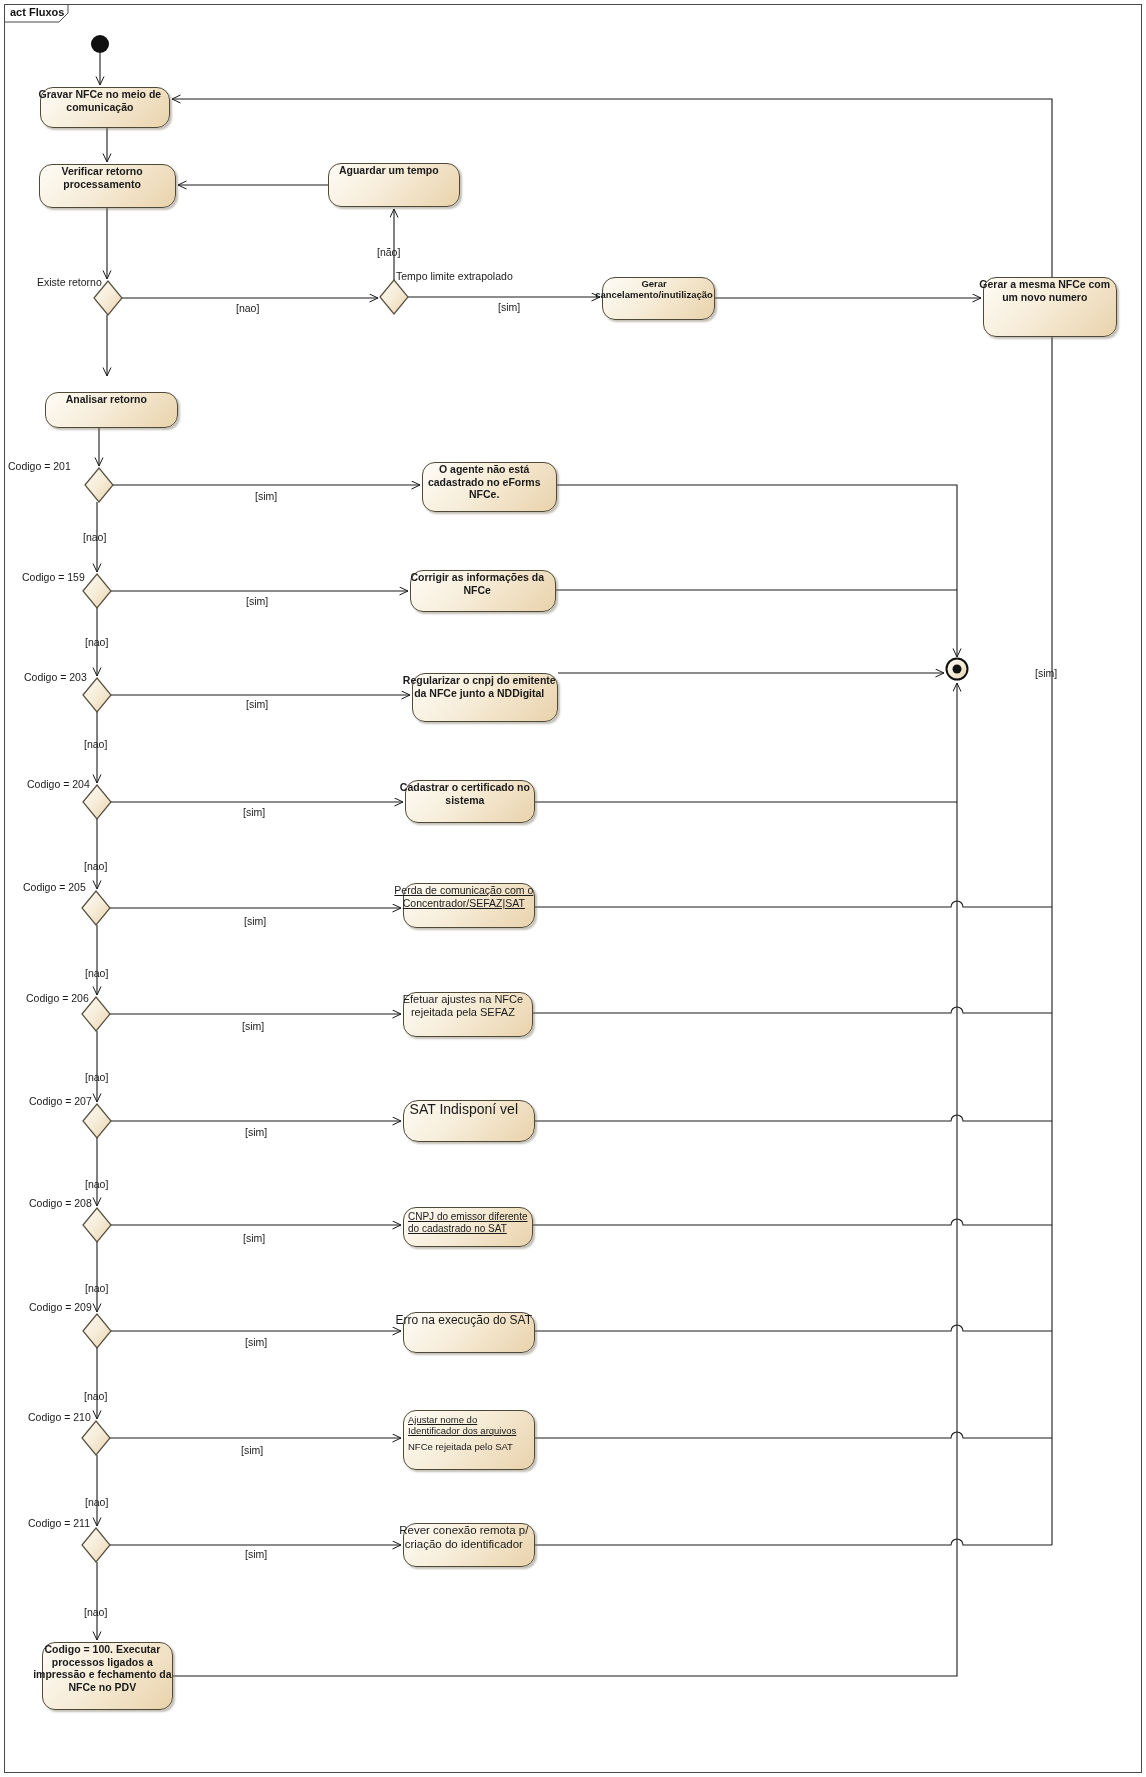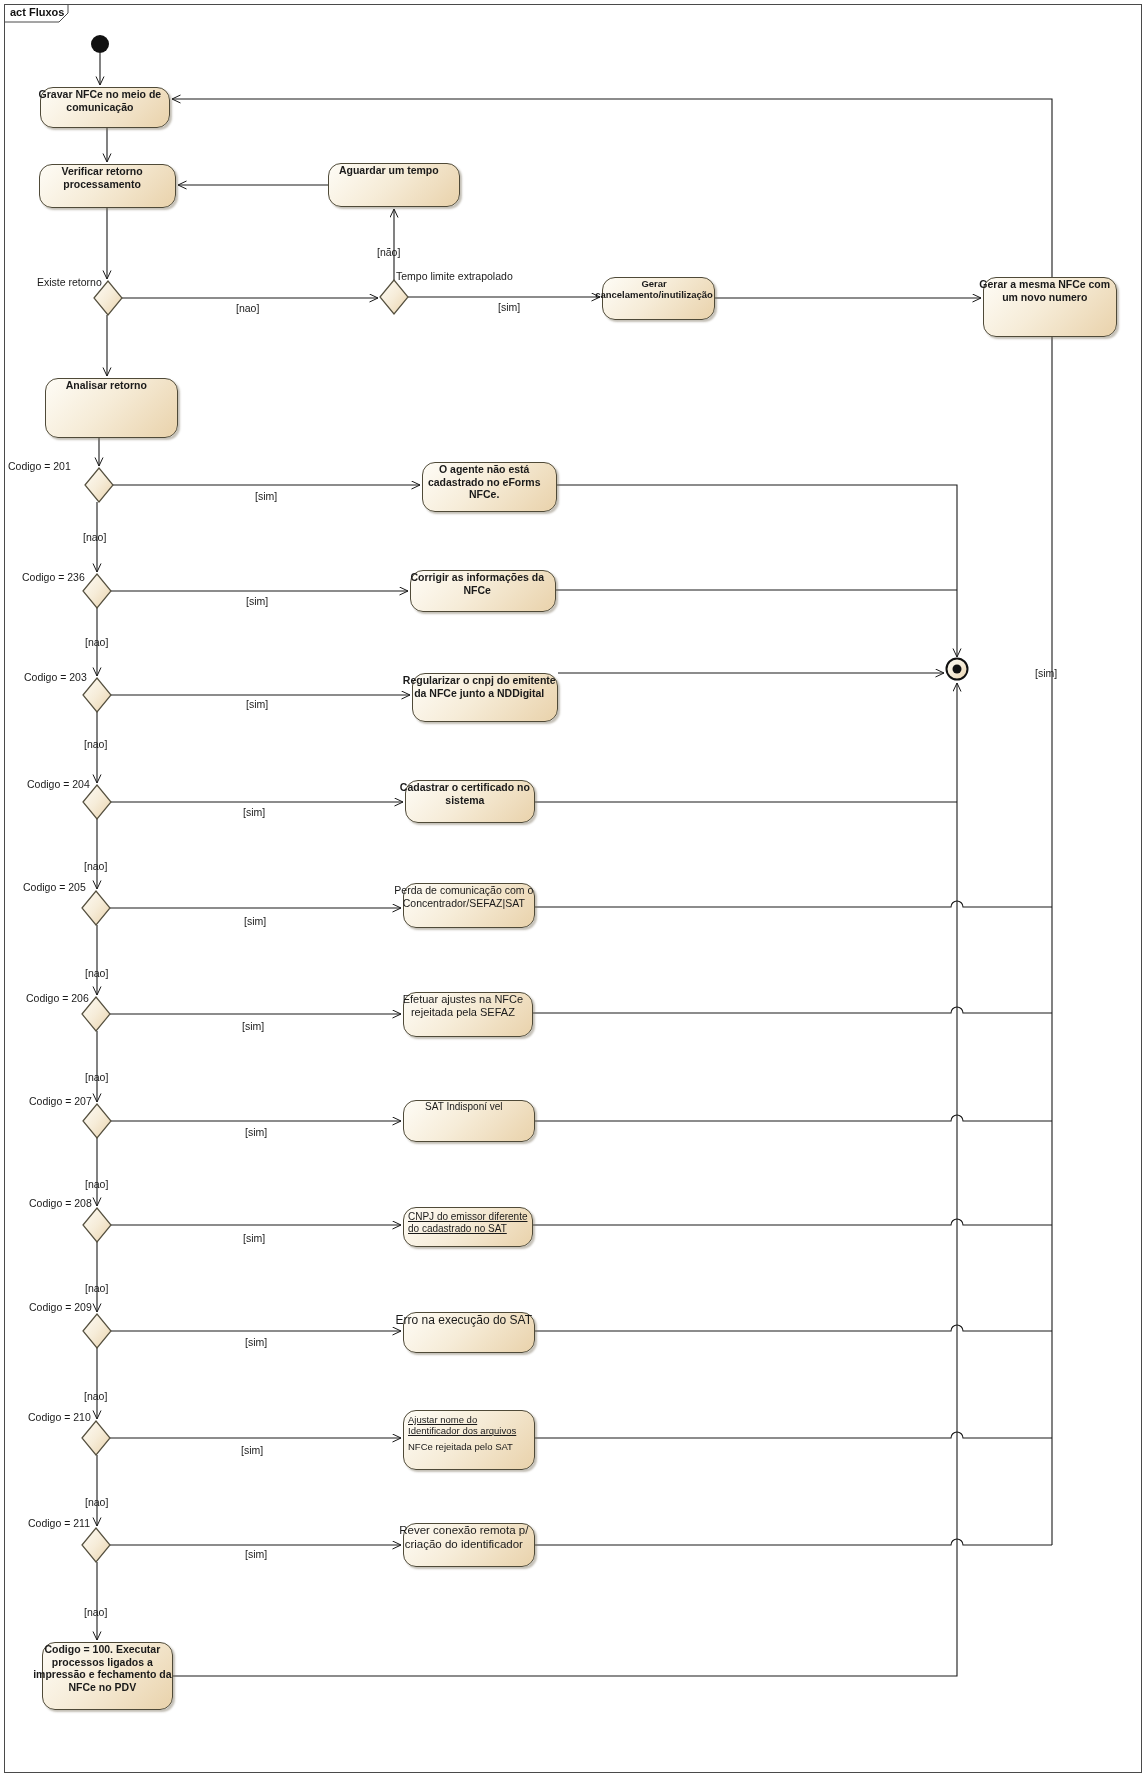--- a/index.html
+++ b/index.html
@@ -8,21 +8,21 @@
   #wires{position:absolute;left:0;top:0;width:1146px;height:1777px;}
   .abox{position:absolute;box-sizing:border-box;border:1.6px solid #4f4a38;border-radius:13px;
         background:linear-gradient(135deg,#fefcf6 0%,#f6ecd8 45%,#e9d2ab 100%);
         box-shadow:2px 2px 2px rgba(125,115,95,.45);
         display:flex;align-items:flex-start;justify-content:center;text-align:center;
         font-size:10.5px;line-height:1.2;}
   .abox .txt{width:116%;margin-left:-8%;}
   .abox.bold{font-weight:bold;}
   .abox.leftal{justify-content:flex-start;text-align:left;padding:3px 4px;}
   .abox.leftal .txt{width:104%;margin-left:0;text-decoration:underline;}
-  .f205{font-size:10.5px;} .f206{font-size:11px;} .f207{font-size:10px;}
+  .f205{font-size:10.5px;text-decoration:underline;} .f206{font-size:11px;} .f207{font-size:14px;border-radius:15px;}
   .f208{font-size:10px;} .f209{font-size:12px;} .f210{font-size:9.5px;} .f211{font-size:11.5px;}
   .lbl{position:absolute;font-size:10.5px;white-space:nowrap;color:#1a1a1a;}
   .frame-title{position:absolute;left:10px;top:6px;font-size:11px;font-weight:bold;color:#111;}
   .p2{margin-top:5px;}
 </style>
 </head>
 <body>
 
 <div id="canvas">
 
@@ -126,21 +126,21 @@
     </div>
 <div class="abox bold" style="left:328px;top:163px;width:132px;height:44px">
       <span class="txt">Aguardar um tempo</span>
     </div>
 <div class="abox bold" style="left:602px;top:277px;width:113px;height:43px;font-size:9.5px">
       <span class="txt">Gerar cancelamento/inutilização</span>
     </div>
 <div class="abox bold" style="left:983px;top:277px;width:134px;height:60px">
       <span class="txt">Gerar a mesma NFCe com um novo numero</span>
     </div>
-<div class="abox bold" style="left:45px;top:378px;width:133px;height:60px">
+<div class="abox bold" style="left:45px;top:392px;width:133px;height:36px">
       <span class="txt">Analisar retorno</span>
     </div>
 <div class="abox bold" style="left:42px;top:1642px;width:131px;height:68px">
       <span class="txt">Codigo = 100. Executar processos ligados a impressão e fechamento da NFCe no PDV</span>
     </div>
 
 <div class="abox bold" style="left:422px;top:462px;width:135px;height:50px">
       <span class="txt">O agente não está cadastrado no eForms NFCe.</span>
     </div>
 <div class="abox bold" style="left:410px;top:570px;width:146px;height:42px">
@@ -176,21 +176,21 @@
     </div>
 
 <div class="lbl" style="left:37px;top:276px">Existe retorno</div>
 <div class="lbl" style="left:236px;top:302px">[nao]</div>
 <div class="lbl" style="left:377px;top:246px">[não]</div>
 <div class="lbl" style="left:396px;top:270px">Tempo limite extrapolado</div>
 <div class="lbl" style="left:498px;top:301px">[sim]</div>
 <div class="lbl" style="left:1035px;top:667px">[sim]</div>
 
 <div class="lbl" style="left:8px;top:460px">Codigo = 201</div>
-<div class="lbl" style="left:22px;top:571px">Codigo = 236</div>
+<div class="lbl" style="left:22px;top:571px">Codigo = 159</div>
 <div class="lbl" style="left:24px;top:671px">Codigo = 203</div>
 <div class="lbl" style="left:27px;top:778px">Codigo = 204</div>
 <div class="lbl" style="left:23px;top:881px">Codigo = 205</div>
 <div class="lbl" style="left:26px;top:992px">Codigo = 206</div>
 <div class="lbl" style="left:29px;top:1095px">Codigo = 207</div>
 <div class="lbl" style="left:29px;top:1197px">Codigo = 208</div>
 <div class="lbl" style="left:29px;top:1301px">Codigo = 209</div>
 <div class="lbl" style="left:28px;top:1411px">Codigo = 210</div>
 <div class="lbl" style="left:28px;top:1517px">Codigo = 211</div>
 

